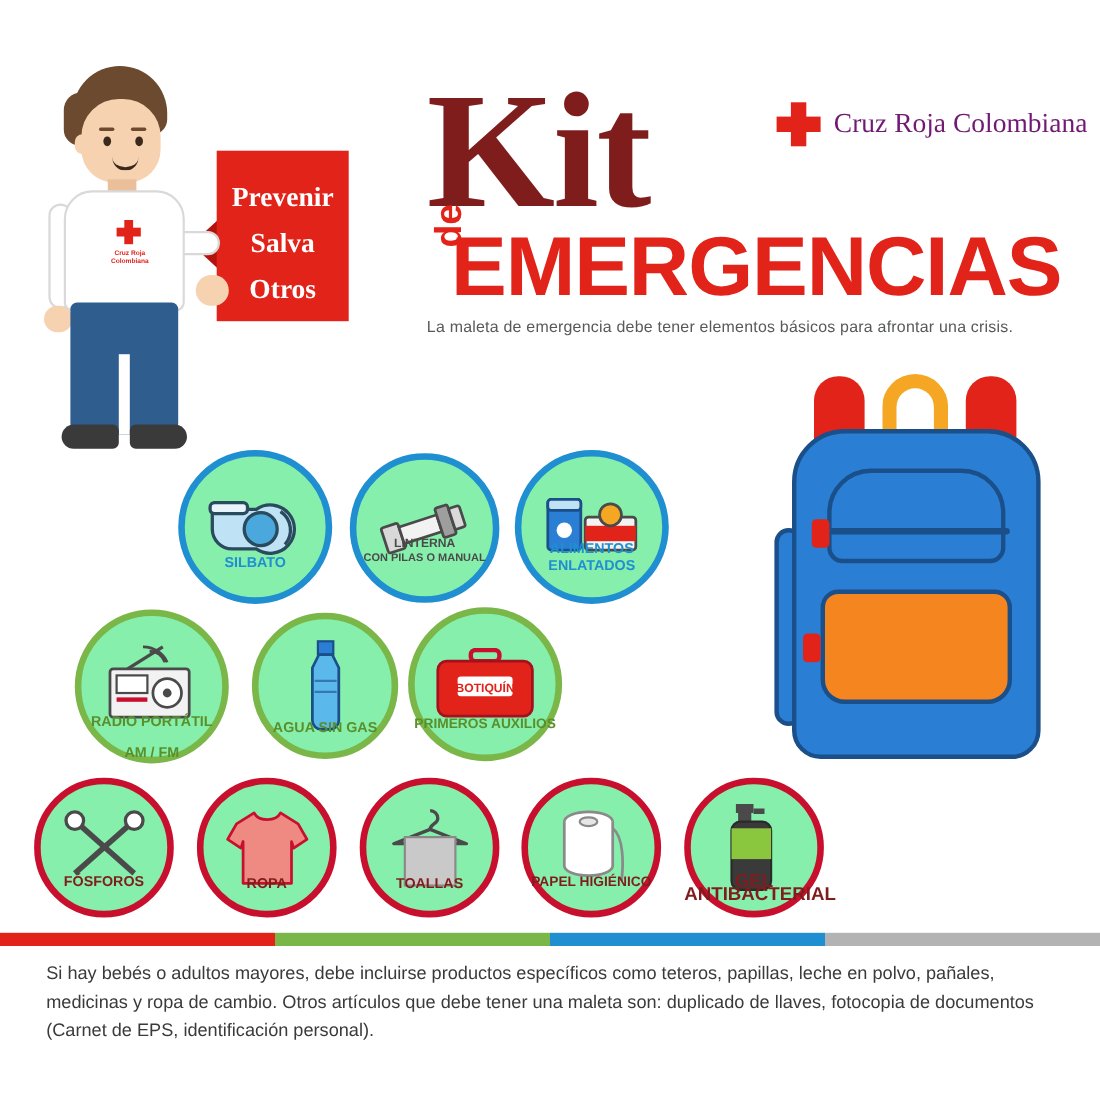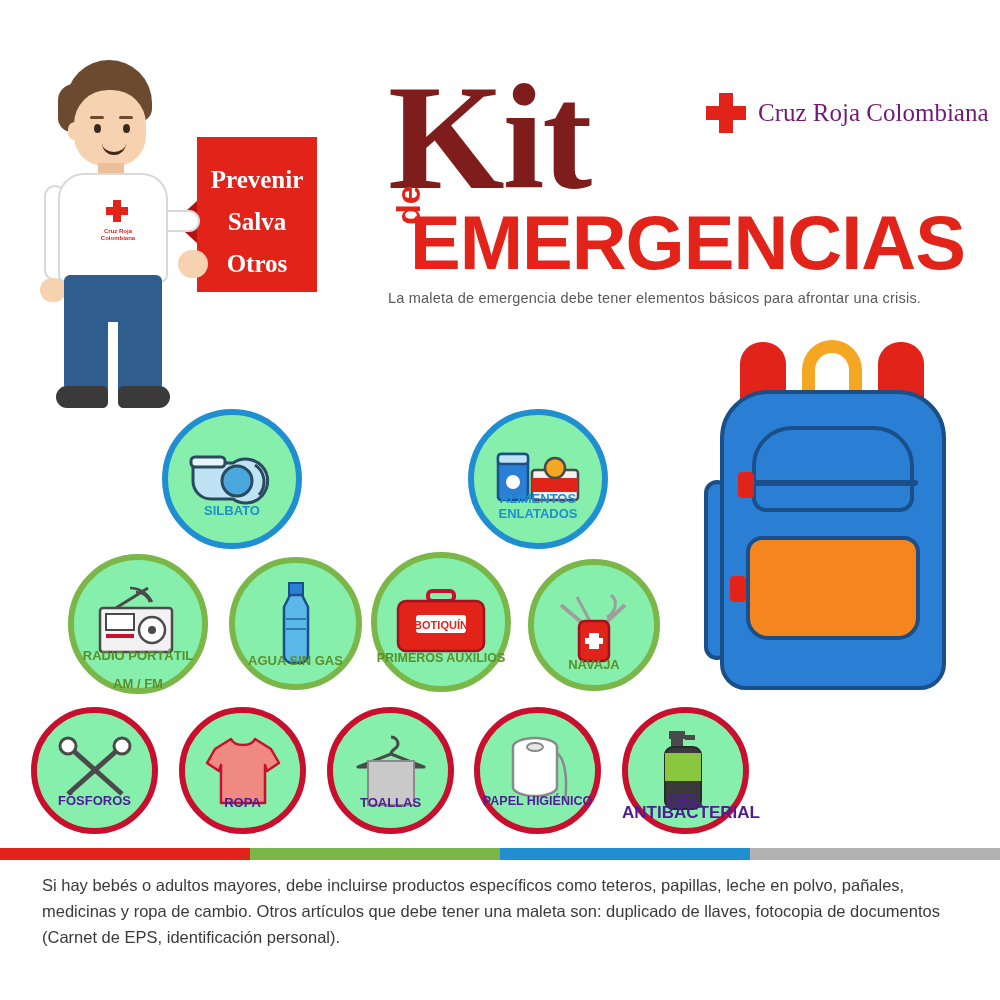--- a/index.html
+++ b/index.html
@@ -108,21 +108,21 @@
   .item-label{
     position:absolute;left:0;right:0;
     font-weight:bold;text-transform:uppercase;
     line-height:12px;
   }
   .c-blue{border:6px solid #1f8fd1;}
   .c-green{border:6px solid #7ab648;}
   .c-red{border:6px solid #c8102e;}
   .t-blue{color:#1f8fd1;}
   .t-green{color:#5a8f2a;}
-  .t-red{color:#4c1d95;}
+  .t-red{color:#7f1d1d;}
 
   
   .backpack{position:absolute;left:700px;top:330px;width:280px;height:400px;}
   .bp-strapL{position:absolute;left:40px;top:12px;width:46px;height:120px;background:#e2231a;border-radius:22px 22px 0 0;}
   .bp-strapR{position:absolute;left:178px;top:12px;width:46px;height:120px;background:#e2231a;border-radius:22px 22px 0 0;}
   .bp-handle{position:absolute;left:102px;top:10px;width:60px;height:60px;border:13px solid #f5a623;border-radius:30px 30px 0 0;border-bottom:none;box-sizing:border-box;}
   .bp-body{position:absolute;left:20px;top:60px;width:226px;height:300px;background:#2a7fd4;border:4px solid #1a4f8a;border-radius:48px 48px 26px 26px;box-sizing:border-box;}
   .bp-seam{position:absolute;left:52px;top:96px;width:162px;height:86px;border:4px solid #1a4f8a;border-radius:40px 40px 14px 14px;box-sizing:border-box;background:transparent;}
   .bp-pocket{position:absolute;left:46px;top:206px;width:174px;height:104px;background:#f5861f;border:4px solid #1a4f8a;border-radius:16px 16px 22px 22px;box-sizing:border-box;}
   .bp-zip{position:absolute;left:50px;top:150px;width:168px;height:6px;background:#1a4f8a;border-radius:3px;}
@@ -208,20 +208,34 @@
       <svg width="86" height="60" viewBox="0 0 86 60">
         <path d="M4 14 h40 a22 22 0 1 1 0 36 h-22 a18 18 0 0 1 -18 -18 z" fill="#bfe3f5" stroke="#2a4a5e" stroke-width="3"></path>
         <circle cx="48" cy="32" r="15" fill="#4aa8dd" stroke="#2a4a5e" stroke-width="3"></circle>
         <rect x="2" y="8" width="34" height="10" rx="4" fill="#e8f4fb" stroke="#2a4a5e" stroke-width="3"></rect>
         <path d="M66 16 a20 20 0 0 1 4 30" fill="none" stroke="#2a4a5e" stroke-width="3"></path>
       </svg>
     </div>
     <div class="item-label t-blue" style="top:96px;font-size:13px;">SILBATO</div>
   </div>
 
+  <div class="item" style="left:318px;top:412px;">
+    <div class="circle c-blue" style="width:136px;height:136px;">
+      <svg width="92" height="56" viewBox="0 0 92 56">
+        <g transform="rotate(-18 46 28)">
+          <rect x="8" y="16" width="16" height="24" rx="2" fill="#d9d9d9" stroke="#4a4a4a" stroke-width="2.5"></rect>
+          <rect x="24" y="20" width="36" height="16" fill="#f2f2f2" stroke="#4a4a4a" stroke-width="2.5"></rect>
+          <rect x="60" y="14" width="12" height="28" rx="2" fill="#9e9e9e" stroke="#4a4a4a" stroke-width="2.5"></rect>
+          <rect x="72" y="18" width="10" height="20" rx="2" fill="#d9d9d9" stroke="#4a4a4a" stroke-width="2.5"></rect>
+        </g>
+      </svg>
+    </div>
+    <div class="item-label" style="top:76px;font-size:11px;color:#4a4a4a;">LINTERNA</div>
+    <div class="item-label" style="top:90px;font-size:10px;color:#4a4a4a;">CON PILAS O MANUAL</div>
+  </div>
 
   <div class="item" style="left:468px;top:409px;">
     <div class="circle c-blue" style="width:140px;height:140px;">
       <svg width="92" height="62" viewBox="0 0 92 62">
         <rect x="6" y="6" width="30" height="46" rx="3" fill="#2a7fd4" stroke="#1a4f8a" stroke-width="2.5"></rect>
         <rect x="6" y="6" width="30" height="10" rx="3" fill="#bfe3f5" stroke="#1a4f8a" stroke-width="2.5"></rect>
         <circle cx="21" cy="34" r="7" fill="#ffffff"></circle>
         <rect x="40" y="22" width="46" height="30" rx="3" fill="#f2f2f2" stroke="#4a4a4a" stroke-width="2.5"></rect>
         <rect x="40" y="30" width="46" height="14" fill="#e2231a"></rect>
         <circle cx="63" cy="20" r="10" fill="#f5a623" stroke="#4a4a4a" stroke-width="2.5"></circle>
@@ -263,34 +277,20 @@
       <svg width="94" height="66" viewBox="0 0 94 66">
         <rect x="34" y="2" width="26" height="10" rx="4" fill="none" stroke="#c8102e" stroke-width="4"></rect>
         <rect x="4" y="12" width="86" height="50" rx="8" fill="#e2231a" stroke="#a3101f" stroke-width="2.5"></rect>
         <rect x="22" y="26" width="50" height="18" rx="3" fill="#ffffff"></rect>
         <text x="47" y="40" font-size="11" font-weight="bold" fill="#e2231a" text-anchor="middle" font-family="Liberation Sans, sans-serif">BOTIQUÍN</text>
       </svg>
     </div>
     <div class="item-label t-green" style="top:100px;font-size:12.5px;">PRIMEROS AUXILIOS</div>
   </div>
 
-  <div class="item" style="left:528px;top:559px;">
-    <div class="circle c-green" style="width:132px;height:132px;">
-      <svg width="86" height="76" viewBox="0 0 86 76">
-        <path d="M10 18 L36 40" stroke="#9e9e9e" stroke-width="4"></path>
-        <path d="M74 18 L50 40" stroke="#9e9e9e" stroke-width="4"></path>
-        <path d="M26 10 L40 36" stroke="#9e9e9e" stroke-width="3"></path>
-        <path d="M60 8 c8 6 4 18 -4 22" fill="none" stroke="#9e9e9e" stroke-width="3"></path>
-        <rect x="28" y="34" width="30" height="40" rx="6" fill="#e2231a" stroke="#a3101f" stroke-width="2.5"></rect>
-        <rect x="38" y="46" width="10" height="16" fill="#ffffff"></rect>
-        <rect x="34" y="51" width="18" height="6" fill="#ffffff"></rect>
-      </svg>
-    </div>
-    <div class="item-label t-green" style="top:100px;font-size:13px;">NAVAJA</div>
-  </div>
 
   <div class="item" style="left:31px;top:707px;">
     <div class="circle c-red" style="width:127px;height:127px;">
       <svg width="78" height="70" viewBox="0 0 78 70">
         <line x1="12" y1="10" x2="66" y2="58" stroke="#4a4a4a" stroke-width="5"></line>
         <line x1="66" y1="10" x2="12" y2="58" stroke="#4a4a4a" stroke-width="5"></line>
         <circle cx="12" cy="10" r="8" fill="#ffffff" stroke="#4a4a4a" stroke-width="3"></circle>
         <circle cx="66" cy="10" r="8" fill="#ffffff" stroke="#4a4a4a" stroke-width="3"></circle>
       </svg>
     </div>

